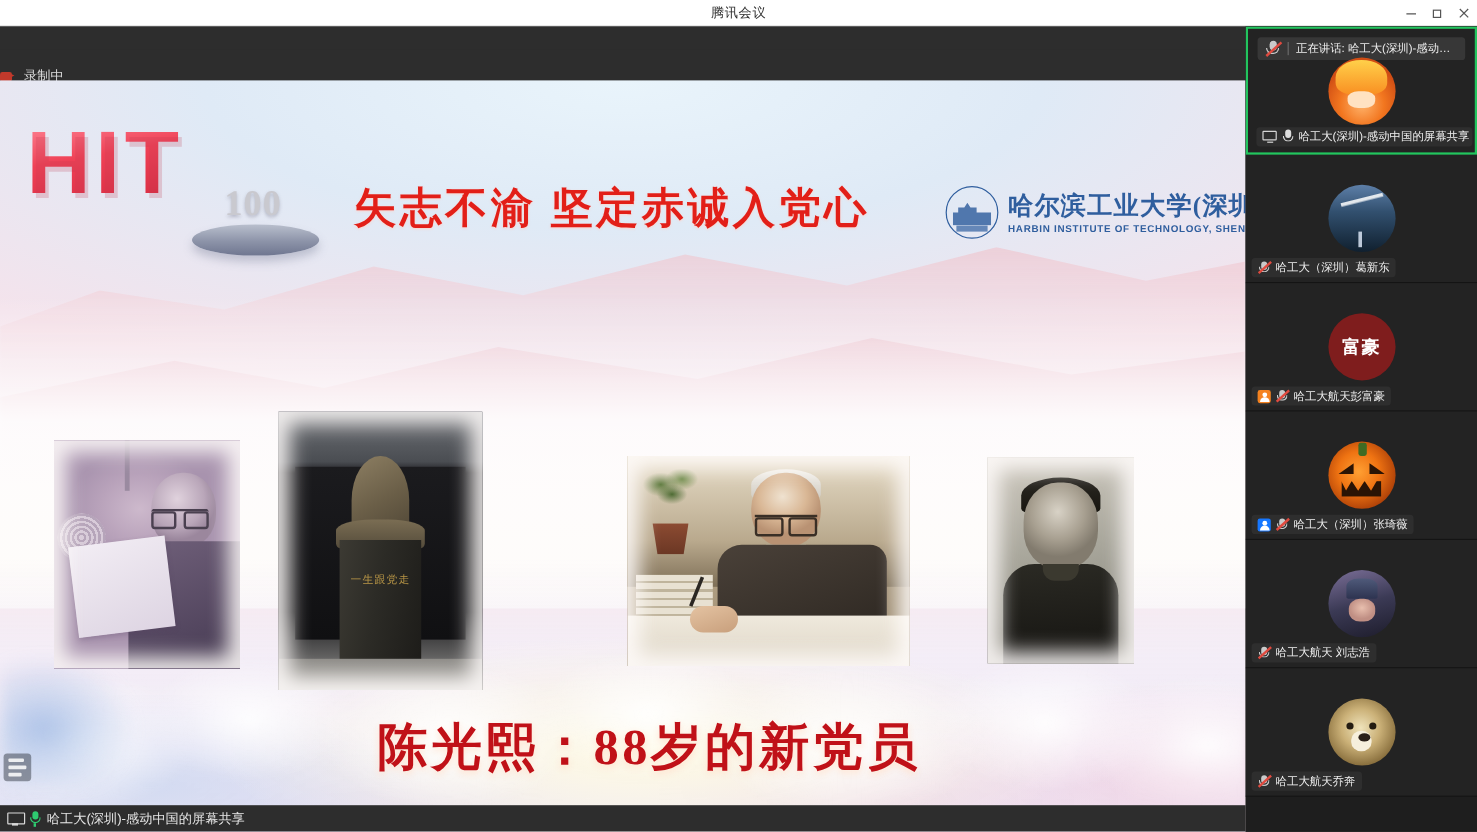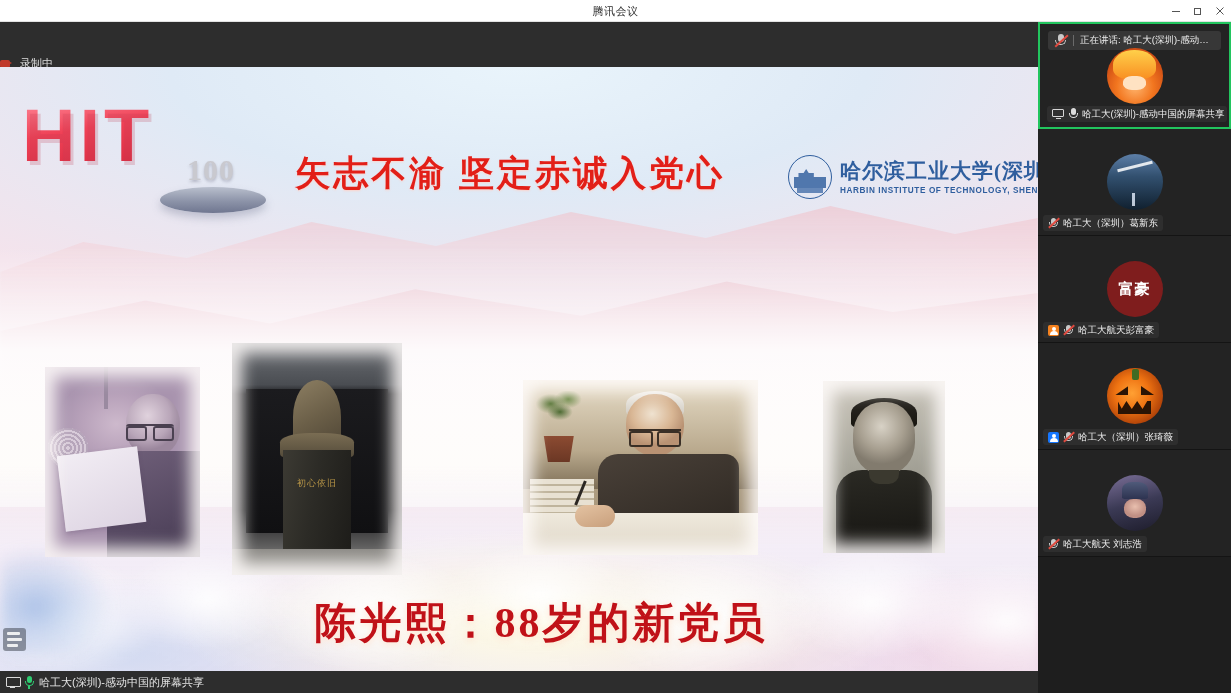--- a/index.html
+++ b/index.html
@@ -613,21 +613,21 @@
         <div class="p-coat"></div>
         <div class="p-paper"></div>
         <div class="feather"></div>
       </div>
 
       <div class="photo" id="photo2">
         <div class="m-wall"></div>
         <div class="m-bust"></div>
         <div class="m-shoulders"></div>
         <div class="m-plinth">
-          <div class="m-plinth-txt">初心依旧</div>
+          <div class="m-plinth-txt">一生跟党走</div>
         </div>
         <div class="m-ground"></div>
         <div class="feather"></div>
       </div>
 
       <div class="photo" id="photo3">
         <div class="w-wall"></div>
         <div class="w-plant"></div>
         <div class="w-pot"></div>
         <div class="w-hair"></div>
@@ -742,18 +742,34 @@
         <div class="nameplate">
           <span class="ico-micmute">
             <span class="cap"></span>
               <span class="arc"></span>
               <span class="slash"></span>
           </span>
           <span class="np-txt">哈工大航天 刘志浩</span>
         </div>
       </div>
 
+      <div class="tile">
+        <div class="avatar av-doge">
+          <span class="snout"></span>
+            <span class="nose"></span>
+            <span class="eye l"></span>
+            <span class="eye r"></span>
+        </div>
+        <div class="nameplate">
+          <span class="ico-micmute">
+            <span class="cap"></span>
+              <span class="arc"></span>
+              <span class="slash"></span>
+          </span>
+          <span class="np-txt">哈工大航天乔奔</span>
+        </div>
+      </div>
 
       <div class="scrollhint"></div>
     </div>
 
   </div>
 </div>
 
 </body></html>

